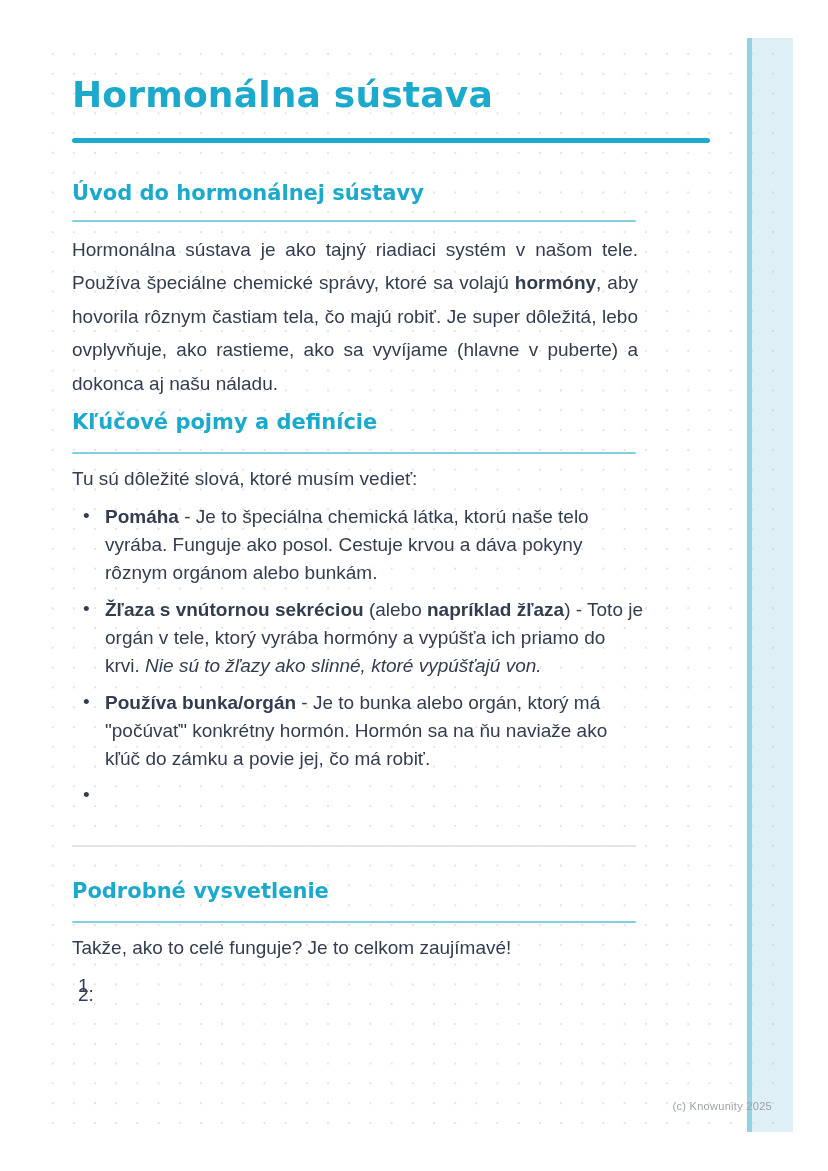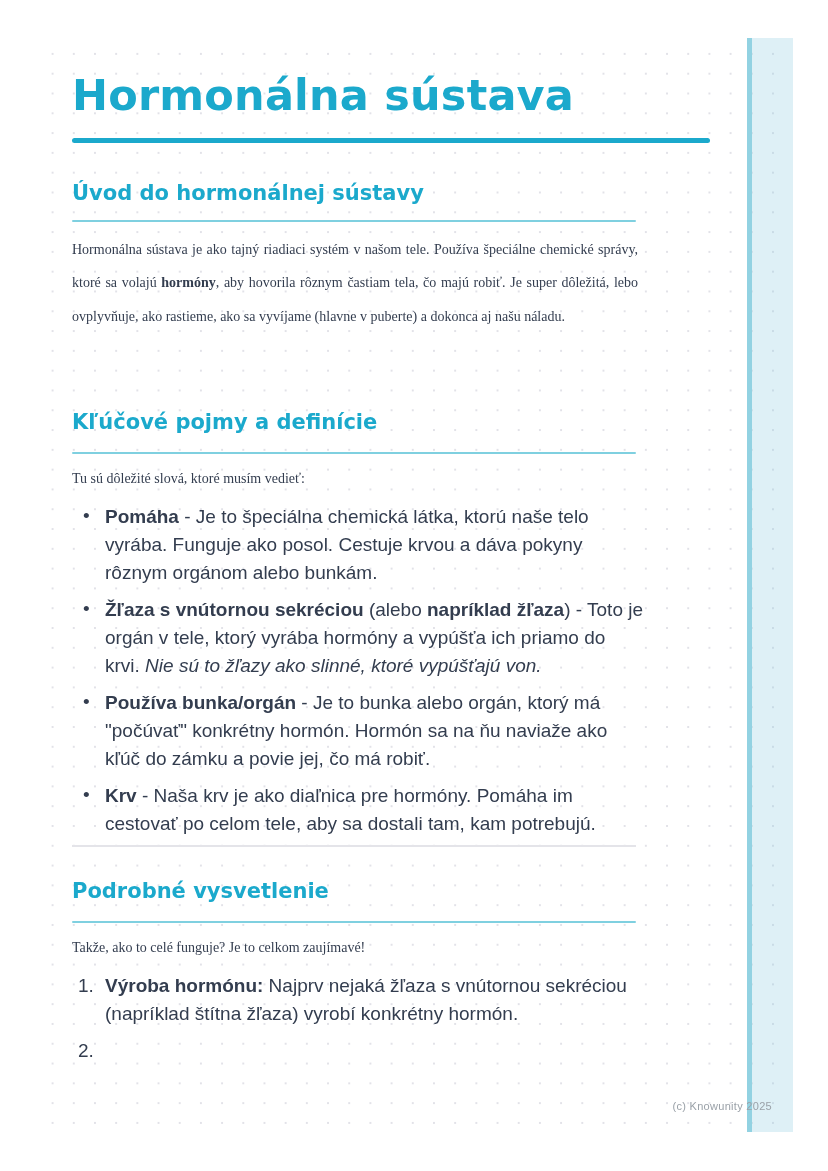--- a/index.html
+++ b/index.html
@@ -14,31 +14,31 @@
   }
   .dots{
     position:absolute; left:36px; top:38px; width:757px; height:1094px; z-index:0;
     background-image:radial-gradient(circle, var(--dot) 1.3px, transparent 1.5px);
     background-size:21.2px 19.8px; background-position:6px 6px;
   }
   .stripe-band{position:absolute; left:752px; top:38px; width:41px; height:1094px; background:var(--band); z-index:1;}
   .stripe-line{position:absolute; left:747px; top:38px; width:5px; height:1094px; background:var(--band-line); z-index:1;}
   .abs{position:absolute; left:72px; z-index:2;}
   h1{
-    font-family:"DejaVu Sans", sans-serif; font-weight:800; font-size:43px; line-height:50px;
+    font-family:"DejaVu Sans", sans-serif; font-weight:800; font-size:36px; line-height:50px;
     color:var(--accent); letter-spacing:0.2px;text-align:right;
   }
   h2{
     font-family:"DejaVu Sans", sans-serif; font-weight:800; font-size:21px; line-height:38px;
     color:var(--accent);
   }
   .hr-thick{width:638px; height:5px; background:var(--accent); border-radius:3px;}
   .hr-thin{width:564px; height:2px; background:var(--accent-light); border-radius:2px;}
   .hr-gray{width:564px; height:2px; background:var(--divider);}
-  .body-text{font-size:14px; line-height:33.4px; color:var(--ink); width:566px;font-family:Liberation Serif, serif;}
+  .body-text{font-size:19px; line-height:33.4px; color:var(--ink); width:566px;}
   .para{text-align:justify;}
   .lead{line-height:30px;}
   ul.plain, ol.plain{list-style:none; width:572px;}
   ul.plain li, ol.plain li{position:relative; padding-left:33px; margin-bottom:9px; font-size:19px; line-height:28px;}
   ul.plain li .marker{position:absolute; left:11px; top:-1px; font-size:19px;}
   ol.plain li .marker{position:absolute; left:6px; top:0;}
   .run-bold{font-weight:700;}
   .run-italic{font-style:italic;}
   .run-normal{font-weight:400;}
   .footer{
@@ -72,33 +72,31 @@
   <li>
     <span class="marker">•</span>
     <span><span class="run-bold">Žľaza s vnútornou sekréciou</span><span class="run-normal"> (alebo </span><span class="run-bold">napríklad žľaza</span><span class="run-normal">) - Toto je orgán v tele, ktorý vyrába hormóny a vypúšťa ich priamo do krvi. </span><span class="run-italic">Nie sú to žľazy ako slinné, ktoré vypúšťajú von.</span></span>
   </li>
   <li>
     <span class="marker">•</span>
     <span><span class="run-bold">Používa bunka/orgán</span><span class="run-normal"> - Je to bunka alebo orgán, ktorý má "počúvať" konkrétny hormón. Hormón sa na ňu naviaže ako kľúč do zámku a povie jej, čo má robiť.</span></span>
   </li>
   <li>
     <span class="marker">•</span>
-    <span><span class="run-bold">Krv</span><span class="run-normal"> - Naša krv je ako diaľnica pre hormóny. Pomáha im cestovať po celom tele, aby sa dostali tam, kam potrebujú.</span></span>
   </li>
 </ul>
 
 <div class="abs hr-gray" style="top:845px;"></div>
 
 <h2 class="abs" style="top:872px;text-align:center;">Podrobné vysvetlenie</h2>
 <div class="abs hr-thin" style="top:921px;"></div>
 <p class="abs body-text lead" style="top:933px;">Takže, ako to celé funguje? Je to celkom zaujímavé!</p>
 
 <ol class="abs plain" style="top:972px;">
   <li>
     <span class="marker">1.</span>
-    <span><span class="run-bold">Výroba hormónu:</span><span class="run-normal"> Najprv nejaká žľaza s vnútornou sekréciou (napríklad štítna žľaza) vyrobí konkrétny hormón.</span></span>
   </li>
   <li>
     <span class="marker">2.</span>
   </li>
 </ol>
 
 <div class="footer">(c) Knowunity 2025</div>
 
 </body></html>

